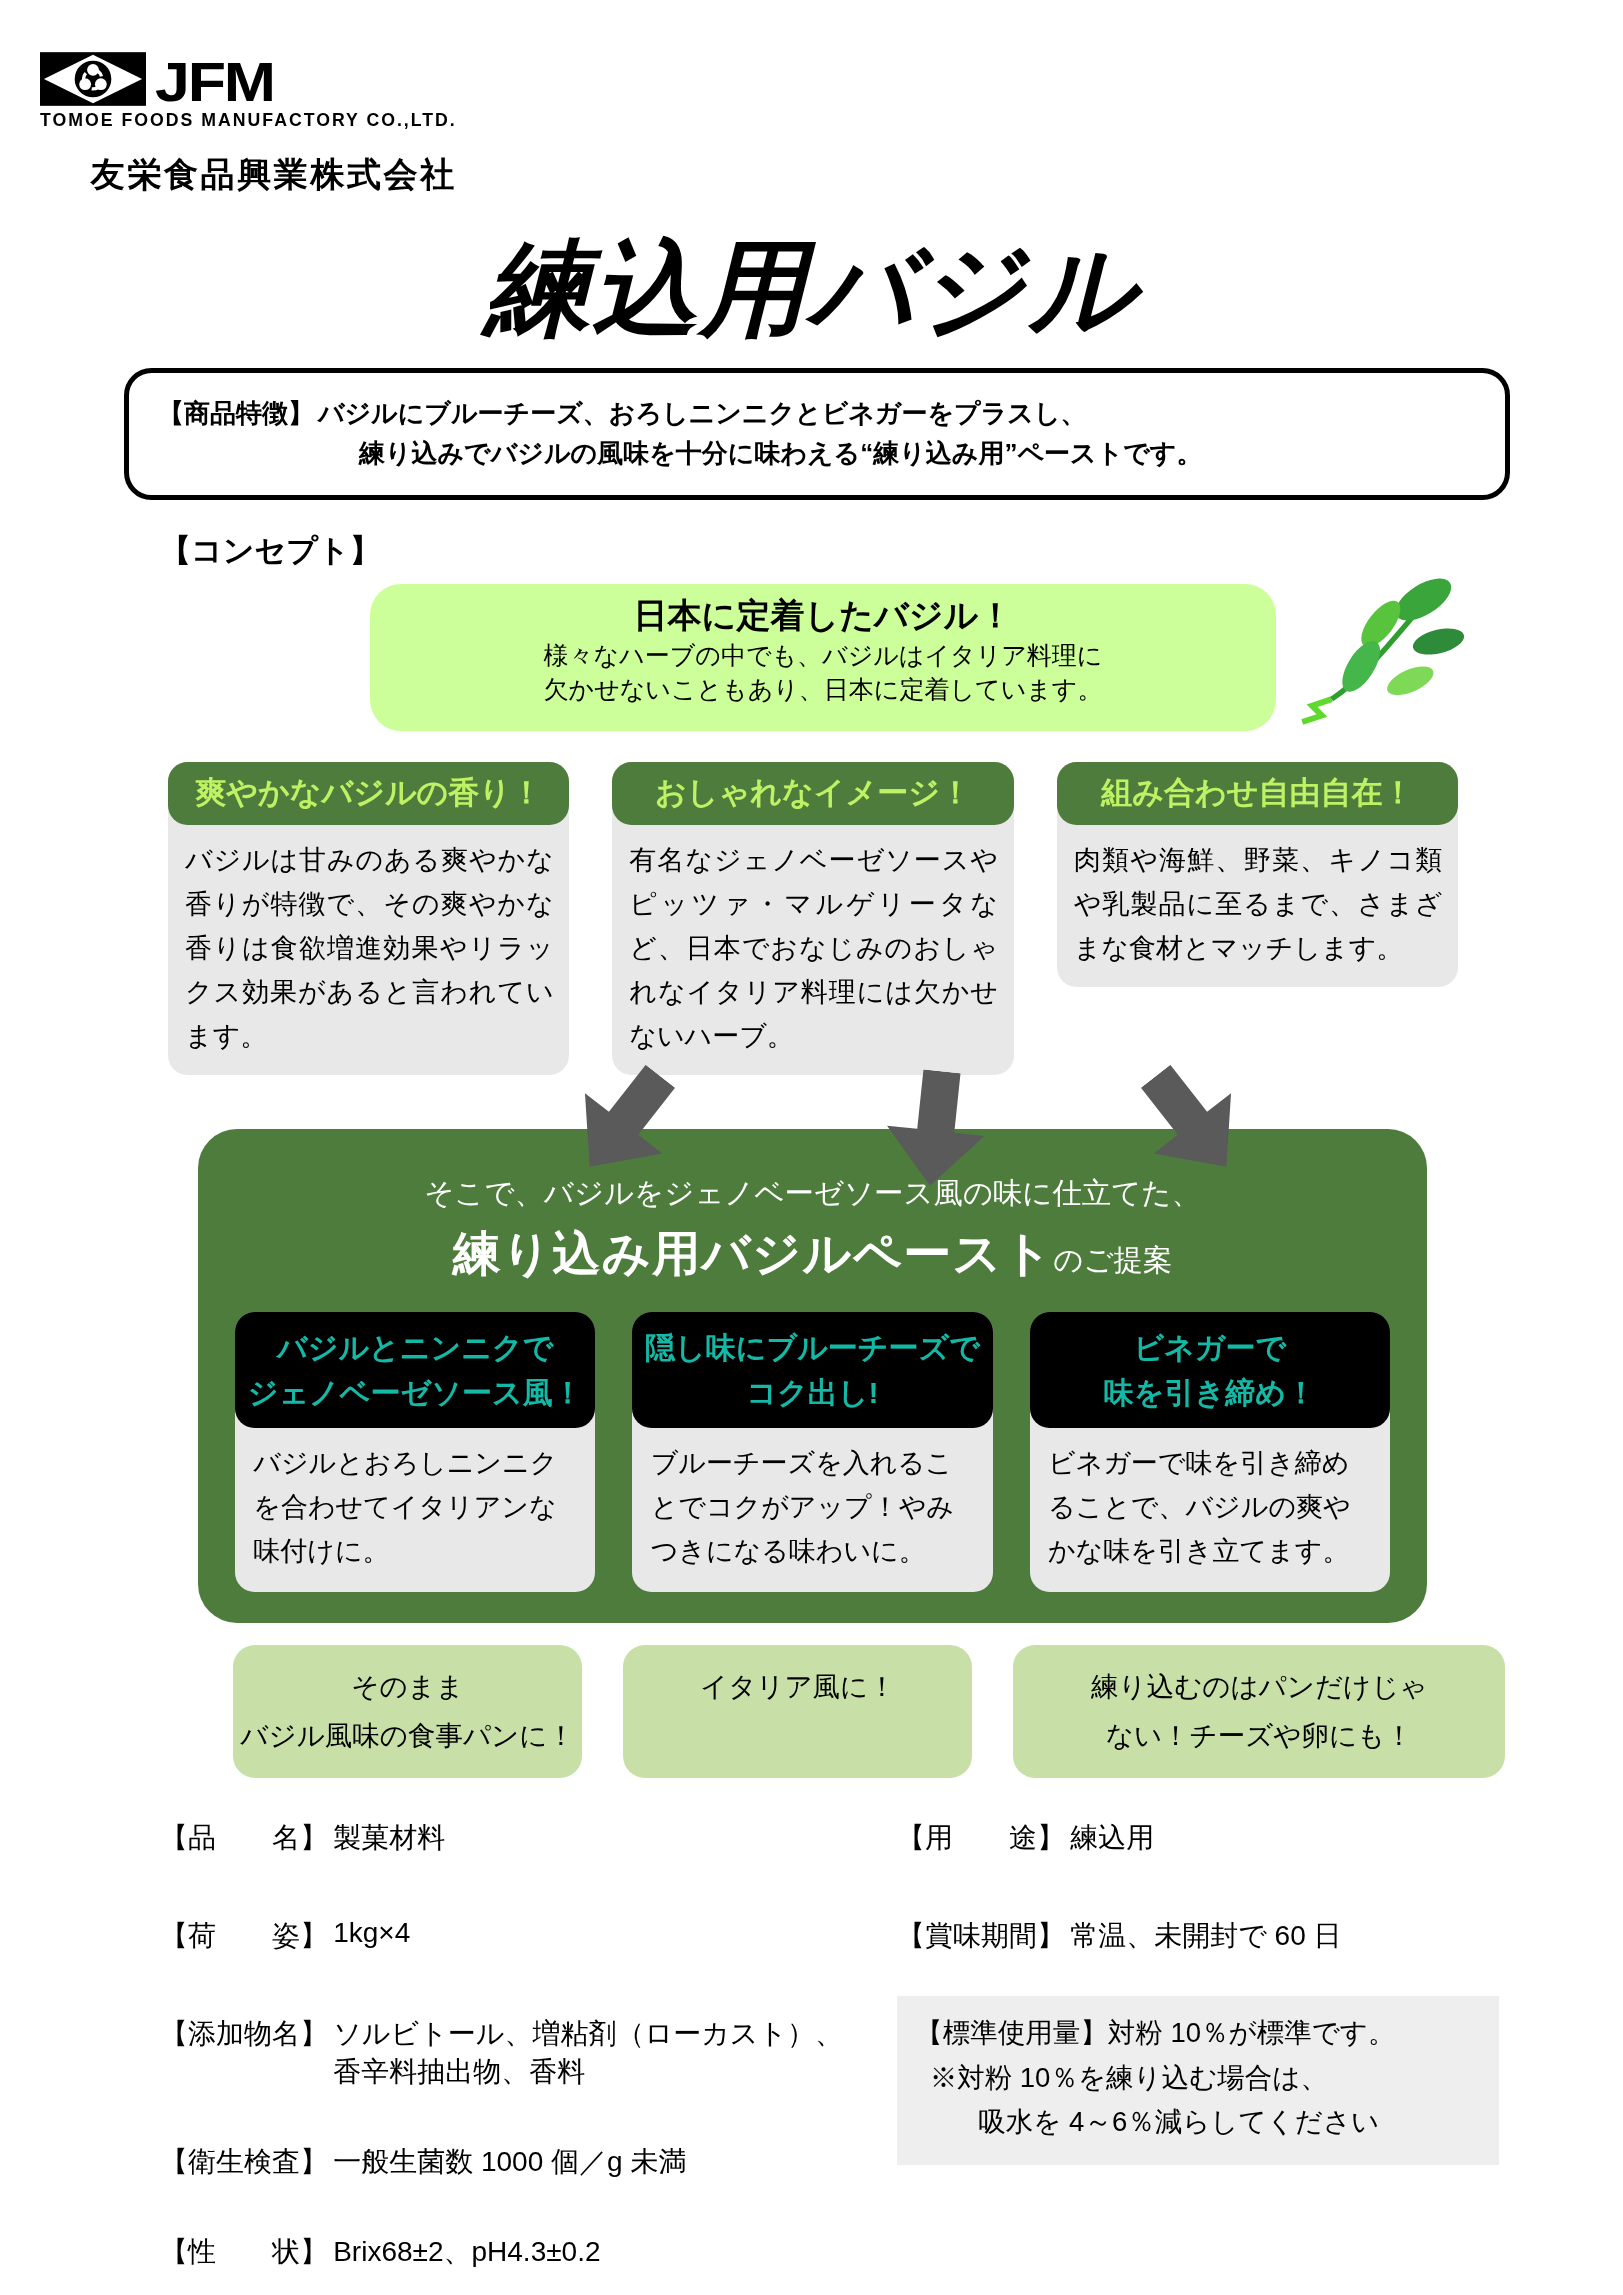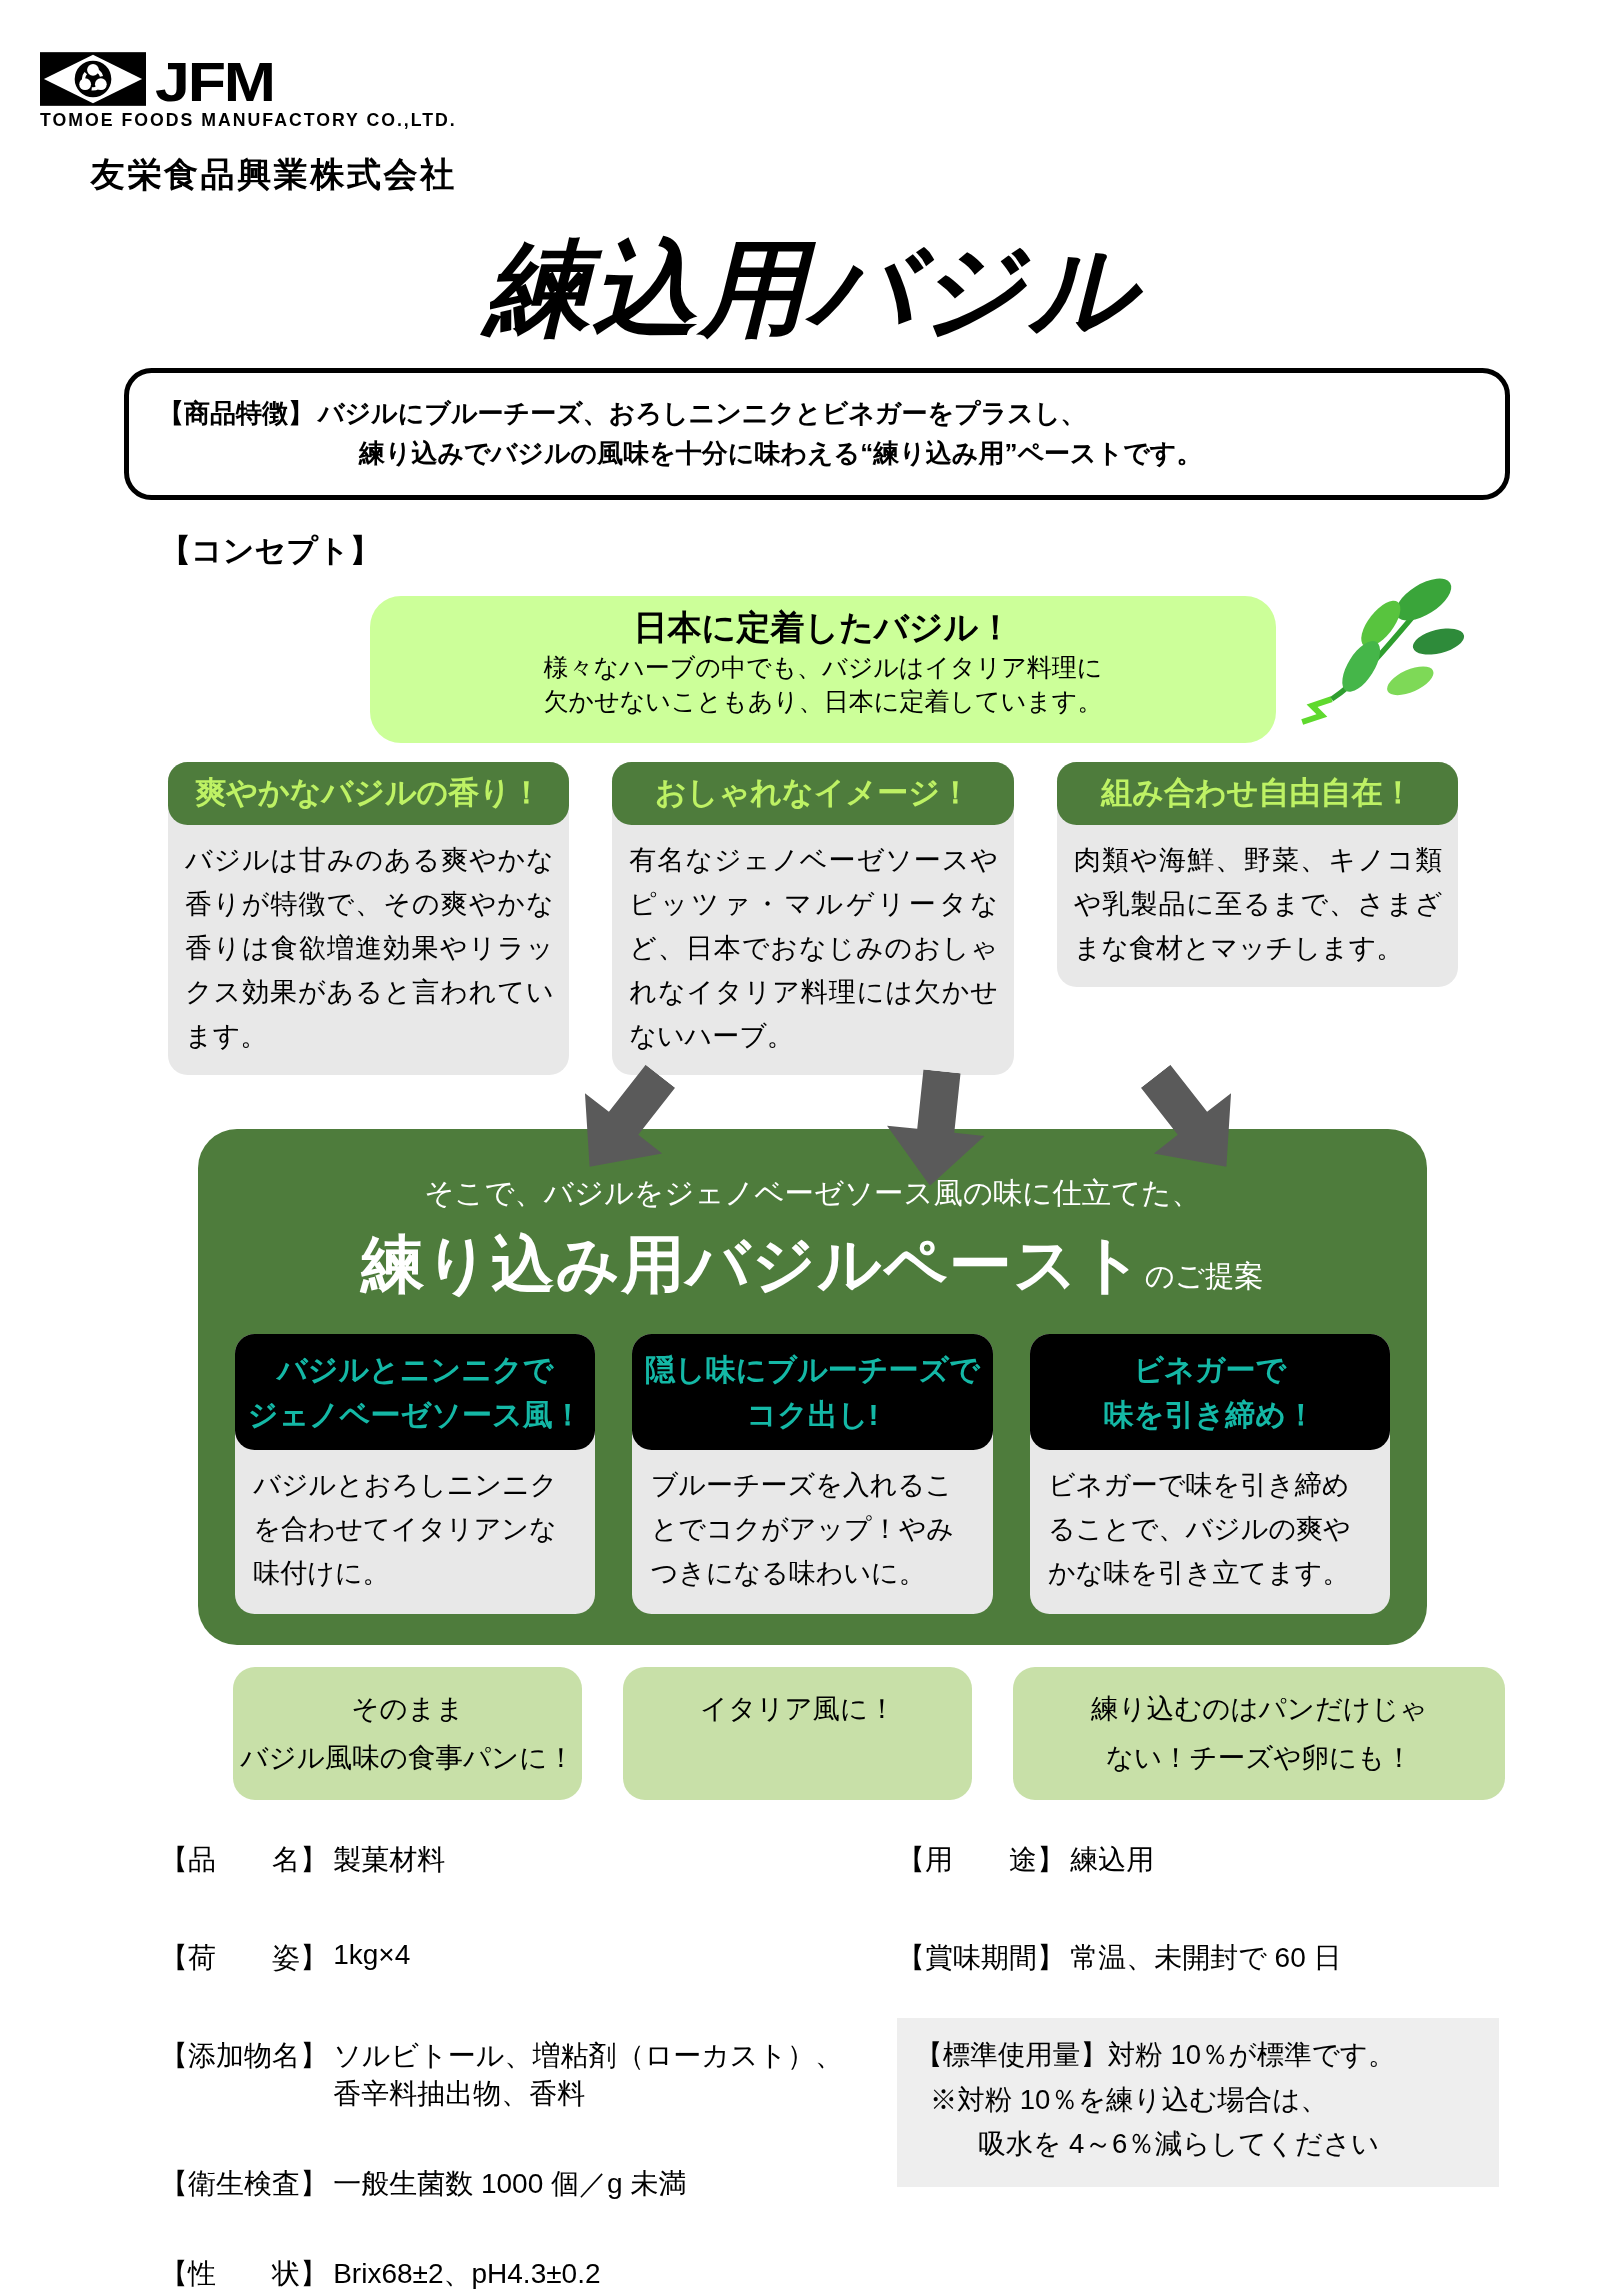--- a/index.html
+++ b/index.html
@@ -41,21 +41,21 @@
   }
   .features-label{white-space:nowrap;}
   .features-text{margin-left:3.9px;}
   .features-line2{padding-left:41px;}
   
   .concept-label{
     margin:30px 0 0 160px;font-size:31px;font-weight:bold;
   }
   .concept-row{position:relative;margin-top:11.8px;height:154px;}
   .concept-box{
-    position:absolute;left:370px;top:12px;width:906px;height:147px;
+    position:absolute;left:370px;top:0;width:906px;height:147px;
     background:#ccff99;border-radius:31px;
     text-align:center;padding-top:9.2px;box-sizing:border-box;
   }
   .concept-title{font-size:34px;font-weight:bold;line-height:1.35;}
   .concept-line{font-size:25px;line-height:1.35;}
   .basil-art{position:absolute;right:157px;top:-16.4px;}
   
   .cards-row{
     display:flex;align-items:flex-start;gap:43px;
     margin:23.6px 165px 0 168px;
@@ -81,21 +81,21 @@
   .arrow-3{left:1142px;top:-10.5px;transform:rotate(-38deg);}
   
   .proposal-box{
     position:relative;z-index:1;
     margin:0 196px 0 198px;
     background:#4e7c3c;border-radius:39px;
     padding:46px 37px 31px 37px;color:#fff;
   }
   .proposal-intro{text-align:center;font-size:29.4px;line-height:1.2;}
   .proposal-title-line{text-align:center;margin-top:11.8px;}
-  .proposal-title{font-size:63px;font-weight:bold;letter-spacing:1.3px;}
+  .proposal-title{font-size:48px;font-weight:bold;letter-spacing:1.3px;}
   .proposal-suffix{font-size:29.4px;}
   .proposal-cards{display:flex;align-items:flex-start;gap:37px;margin-top:26px;}
   .pcard{flex:1;background:#e8e8e8;border-radius:19.6px;color:#000;}
   .pcard-header{
     background:#000;border-radius:19.6px;color:#14b8a6;text-align:center;
     font-size:30px;font-weight:bold;line-height:1.5;padding:13px 0;
   }
   .pcard-body{padding:14.4px 17px 18.3px 18.3px;font-size:27px;line-height:1.62;}
   
   .usage-row{display:flex;gap:41px;margin:22px 118px 0 233px;}

